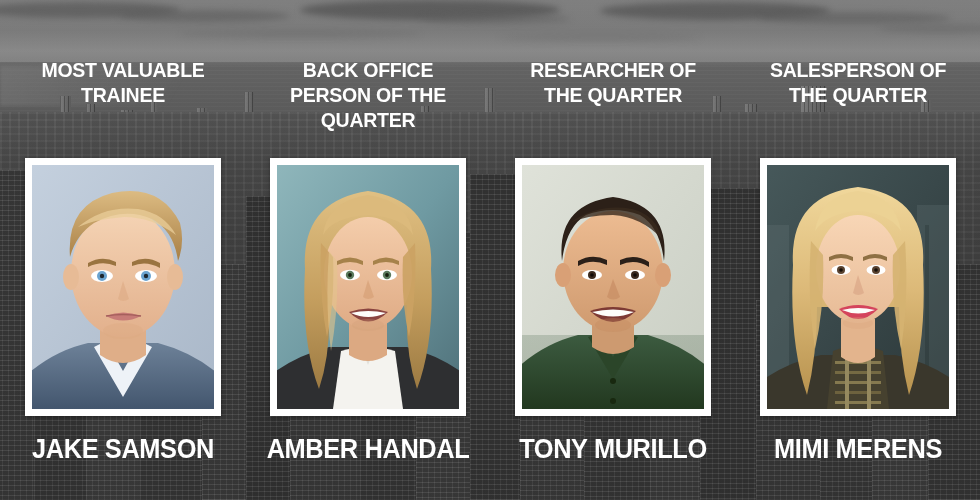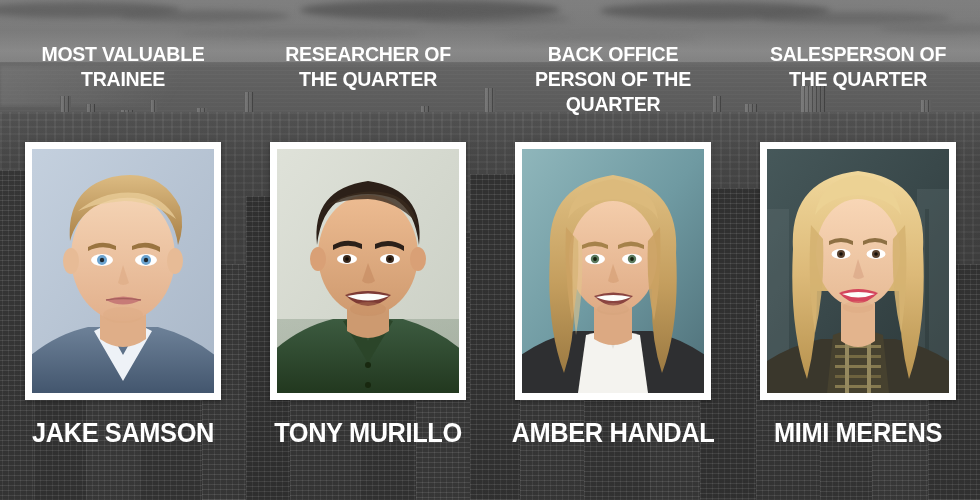--- a/index.html
+++ b/index.html
@@ -99,20 +99,21 @@
   .bg-scrim {
     position:absolute; inset:0;
     background:linear-gradient(180deg, rgba(30,30,30,.14) 0%, rgba(30,30,30,.14) 13%, rgba(40,40,40,.22) 13.2%, rgba(40,40,40,.28) 30%, rgba(35,35,35,.30) 100%);
   }
 
   
   .content {
     position:absolute; inset:0;
     display:grid;
     grid-template-columns:repeat(4, 245px);
+    margin-top:16px;
   }
   .col {
     position:relative;
     display:flex; flex-direction:column; align-items:center;
   }
 
   .award-title {
     margin-top:41px;
     width:220px;
     text-align:center;
@@ -280,89 +281,20 @@
               <ellipse cx="91" cy="166" rx="20" ry="8" fill="#dda983" opacity=".4"></ellipse>
             </svg>
           </div>
         </div>
       </div>
 
       <div class="person-name">JAKE SAMSON</div>
     </div>
 
     <div class="col">
-      <div class="award-title">RESEARCHER OF THE QUARTER</div>
-
-      <div class="photo-frame">
-        <div class="photo">
-          <div class="pt">
-            <svg viewBox="0 0 182 244" preserveAspectRatio="xMidYMid slice">
-              <defs>
-                <linearGradient id="g2bg" x1="0" y1="0" x2="1" y2="1">
-                  <stop offset="0" stop-color="#dfe2d9"></stop>
-                    <stop offset="1" stop-color="#c9cec3"></stop>
-                </linearGradient>
-                <linearGradient id="g2sk" x1="0" y1="0" x2="0" y2="1">
-                  <stop offset="0" stop-color="#edbc92"></stop>
-                    <stop offset="1" stop-color="#cf9a6f"></stop>
-                </linearGradient>
-                <linearGradient id="g2sh" x1="0" y1="0" x2="0" y2="1">
-                  <stop offset="0" stop-color="#3c5b40"></stop>
-                    <stop offset="1" stop-color="#22381f"></stop>
-                </linearGradient>
-              </defs>
-              <rect width="182" height="244" fill="url(#g2bg)"></rect>
-
-              <path d="M-14 244 L-14 212 Q16 180 56 170 L126 170 Q168 182 196 212 L196 244 Z" fill="url(#g2sh)"></path>
-
-              <g opacity=".22">
-                <path d="M-14 244 L-14 212 Q16 180 56 170 L126 170 Q168 182 196 212 L196 244 Z" fill="none"></path>
-                <rect x="0" y="170" width="182" height="74" fill="url(#g2sh)"></rect>
-              </g>
-
-              <path d="M66 172 L91 214 L116 172 L104 168 L91 192 L78 168 Z" fill="#2b4529"></path>
-
-              <circle cx="91" cy="216" r="3" fill="#18280f"></circle>
-              <circle cx="91" cy="236" r="3" fill="#18280f"></circle>
-
-              <path d="M70 152 L70 182 Q91 196 112 182 L112 152 Z" fill="#cd9a70"></path>
-
-              <ellipse cx="91" cy="106" rx="50" ry="60" fill="url(#g2sk)"></ellipse>
-
-              <ellipse cx="41" cy="110" rx="8" ry="12" fill="#d9a076"></ellipse>
-              <ellipse cx="141" cy="110" rx="8" ry="12" fill="#d9a076"></ellipse>
-
-              <path d="M40 96 Q34 40 91 32 Q148 40 142 96 Q138 62 118 50 Q91 40 64 50 Q44 62 40 96 Z" fill="#2c2018"></path>
-              <path d="M48 58 Q76 38 110 44 Q134 50 140 74 Q120 52 91 50 Q64 50 48 58 Z" fill="#3a2a1e" opacity=".8"></path>
-
-              <path d="M56 96 Q70 88 85 95 L85 100 Q70 93 56 101 Z" fill="#2b2019"></path>
-              <path d="M98 95 Q113 88 127 97 L127 102 Q113 93 98 100 Z" fill="#2b2019"></path>
-
-              <ellipse cx="70" cy="110" rx="10" ry="5" fill="#ffffff"></ellipse>
-              <ellipse cx="113" cy="110" rx="10" ry="5" fill="#ffffff"></ellipse>
-              <circle cx="70" cy="110" r="4" fill="#3b2a1e"></circle>
-              <circle cx="113" cy="110" r="4" fill="#3b2a1e"></circle>
-              <circle cx="70" cy="110" r="1.8" fill="#110b07"></circle>
-              <circle cx="113" cy="110" r="1.8" fill="#110b07"></circle>
-
-              <path d="M91 114 L85 132 Q91 137 98 132 Z" fill="#c99066" opacity=".8"></path>
-
-              <path d="M68 146 Q91 138 114 146 Q91 168 68 146 Z" fill="#7d3a34"></path>
-              <path d="M70 147 Q91 142 112 147 Q91 156 70 147 Z" fill="#fdfdfa"></path>
-
-              <ellipse cx="91" cy="160" rx="18" ry="7" fill="#c2895f" opacity=".35"></ellipse>
-            </svg>
-          </div>
-        </div>
-      </div>
-
-      <div class="person-name">TONY MURILLO</div>
-    </div>
-
-    <div class="col">
       <div class="award-title">BACK OFFICE PERSON OF THE QUARTER</div>
 
       <div class="photo-frame">
         <div class="photo">
           <div class="pt">
             <svg viewBox="0 0 182 244" preserveAspectRatio="xMidYMid slice">
               <defs>
                 <linearGradient id="g3bg" x1="0" y1="0" x2="1" y2="1">
                   <stop offset="0" stop-color="#8fb6bb"></stop>
                     <stop offset=".5" stop-color="#6f9aa2"></stop>
@@ -410,20 +342,89 @@
 
               <path d="M72 147 Q91 140 111 147 Q91 166 72 147 Z" fill="#8a4440"></path>
               <path d="M74 148 Q91 144 109 148 Q91 156 74 148 Z" fill="#fdfdfa"></path>
               <ellipse cx="91" cy="160" rx="16" ry="6" fill="#d09f78" opacity=".3"></ellipse>
             </svg>
           </div>
         </div>
       </div>
 
       <div class="person-name">AMBER HANDAL</div>
+    </div>
+
+    <div class="col">
+      <div class="award-title">RESEARCHER OF THE QUARTER</div>
+
+      <div class="photo-frame">
+        <div class="photo">
+          <div class="pt">
+            <svg viewBox="0 0 182 244" preserveAspectRatio="xMidYMid slice">
+              <defs>
+                <linearGradient id="g2bg" x1="0" y1="0" x2="1" y2="1">
+                  <stop offset="0" stop-color="#dfe2d9"></stop>
+                    <stop offset="1" stop-color="#c9cec3"></stop>
+                </linearGradient>
+                <linearGradient id="g2sk" x1="0" y1="0" x2="0" y2="1">
+                  <stop offset="0" stop-color="#edbc92"></stop>
+                    <stop offset="1" stop-color="#cf9a6f"></stop>
+                </linearGradient>
+                <linearGradient id="g2sh" x1="0" y1="0" x2="0" y2="1">
+                  <stop offset="0" stop-color="#3c5b40"></stop>
+                    <stop offset="1" stop-color="#22381f"></stop>
+                </linearGradient>
+              </defs>
+              <rect width="182" height="244" fill="url(#g2bg)"></rect>
+
+              <path d="M-14 244 L-14 212 Q16 180 56 170 L126 170 Q168 182 196 212 L196 244 Z" fill="url(#g2sh)"></path>
+
+              <g opacity=".22">
+                <path d="M-14 244 L-14 212 Q16 180 56 170 L126 170 Q168 182 196 212 L196 244 Z" fill="none"></path>
+                <rect x="0" y="170" width="182" height="74" fill="url(#g2sh)"></rect>
+              </g>
+
+              <path d="M66 172 L91 214 L116 172 L104 168 L91 192 L78 168 Z" fill="#2b4529"></path>
+
+              <circle cx="91" cy="216" r="3" fill="#18280f"></circle>
+              <circle cx="91" cy="236" r="3" fill="#18280f"></circle>
+
+              <path d="M70 152 L70 182 Q91 196 112 182 L112 152 Z" fill="#cd9a70"></path>
+
+              <ellipse cx="91" cy="106" rx="50" ry="60" fill="url(#g2sk)"></ellipse>
+
+              <ellipse cx="41" cy="110" rx="8" ry="12" fill="#d9a076"></ellipse>
+              <ellipse cx="141" cy="110" rx="8" ry="12" fill="#d9a076"></ellipse>
+
+              <path d="M40 96 Q34 40 91 32 Q148 40 142 96 Q138 62 118 50 Q91 40 64 50 Q44 62 40 96 Z" fill="#2c2018"></path>
+              <path d="M48 58 Q76 38 110 44 Q134 50 140 74 Q120 52 91 50 Q64 50 48 58 Z" fill="#3a2a1e" opacity=".8"></path>
+
+              <path d="M56 96 Q70 88 85 95 L85 100 Q70 93 56 101 Z" fill="#2b2019"></path>
+              <path d="M98 95 Q113 88 127 97 L127 102 Q113 93 98 100 Z" fill="#2b2019"></path>
+
+              <ellipse cx="70" cy="110" rx="10" ry="5" fill="#ffffff"></ellipse>
+              <ellipse cx="113" cy="110" rx="10" ry="5" fill="#ffffff"></ellipse>
+              <circle cx="70" cy="110" r="4" fill="#3b2a1e"></circle>
+              <circle cx="113" cy="110" r="4" fill="#3b2a1e"></circle>
+              <circle cx="70" cy="110" r="1.8" fill="#110b07"></circle>
+              <circle cx="113" cy="110" r="1.8" fill="#110b07"></circle>
+
+              <path d="M91 114 L85 132 Q91 137 98 132 Z" fill="#c99066" opacity=".8"></path>
+
+              <path d="M68 146 Q91 138 114 146 Q91 168 68 146 Z" fill="#7d3a34"></path>
+              <path d="M70 147 Q91 142 112 147 Q91 156 70 147 Z" fill="#fdfdfa"></path>
+
+              <ellipse cx="91" cy="160" rx="18" ry="7" fill="#c2895f" opacity=".35"></ellipse>
+            </svg>
+          </div>
+        </div>
+      </div>
+
+      <div class="person-name">TONY MURILLO</div>
     </div>
 
     <div class="col">
       <div class="award-title">SALESPERSON OF THE QUARTER</div>
 
       <div class="photo-frame">
         <div class="photo">
           <div class="pt">
             <svg viewBox="0 0 182 244" preserveAspectRatio="xMidYMid slice">
               <defs>

